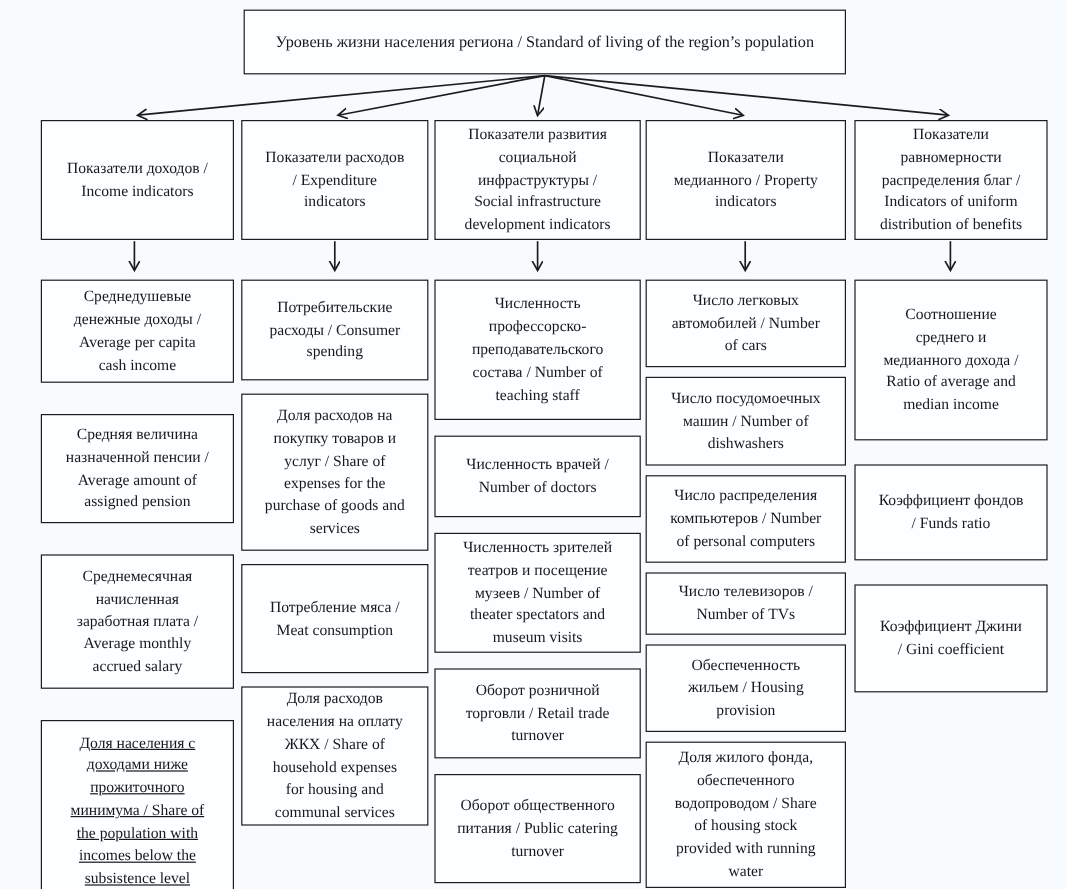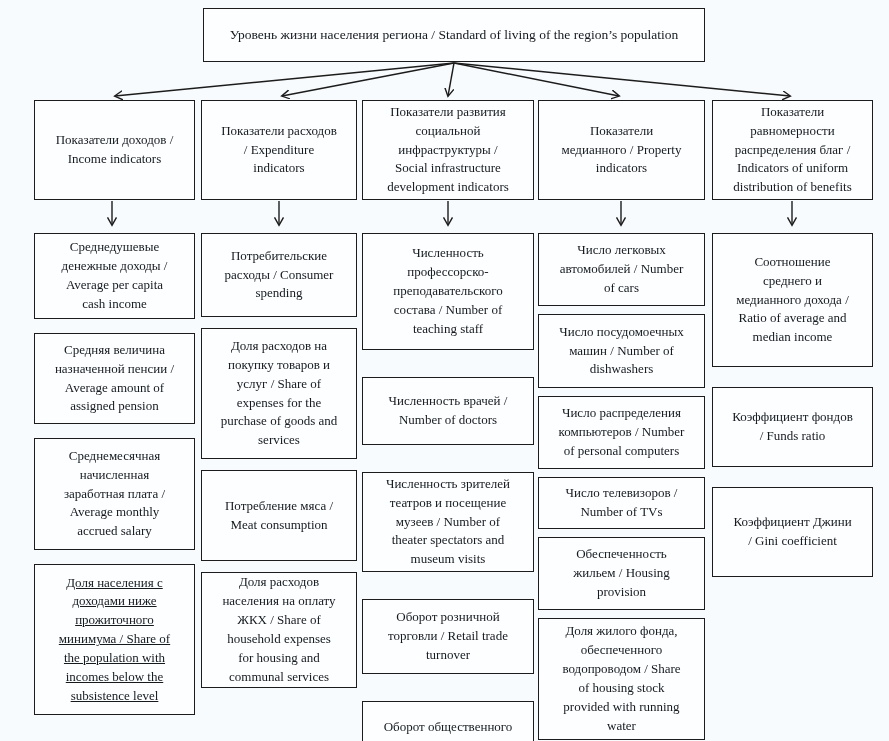--- a/index.html
+++ b/index.html
@@ -33,23 +33,23 @@
   }
   .column{position:absolute;top:100px;display:flex;flex-direction:column;}
   .c1{left:34px;width:161px;align-items:flex-end;}
   .c2{left:201px;width:156px;align-items:center;}
   .c3{left:362px;width:172px;}
   .c4{left:538px;width:167px;}
   .c5{left:712px;width:161px;}
   .cat{height:100px;flex:none;}
   .sub{flex:none;}
   .cat + .sub{margin-top:33px;}
-  .c1 .sub + .sub{margin-top:14px;}
+  .c1 .sub + .sub{margin-top:26px;}
   .c2 .sub + .sub{margin-top:11px;}
-  .c3 .sub + .sub{margin-top:27px;}
+  .c3 .sub + .sub{margin-top:13px;}
   .c4 .sub + .sub{margin-top:8px;}
   .c5 .sub + .sub{margin-top:20px;}
   .c1 > .sub:nth-child(2){height:86px;}
   .c1 > .sub:nth-child(3){height:91px;}
   .c1 > .sub:nth-child(4){height:112px;}
   .c1 > .sub:nth-child(5){height:151px;text-decoration:underline;}
   .c2 > .sub:nth-child(2){height:84px;}
   .c2 > .sub:nth-child(3){height:131px;}
   .c2 > .sub:nth-child(4){height:91px;}
   .c2 > .sub:nth-child(5){height:116px;}

